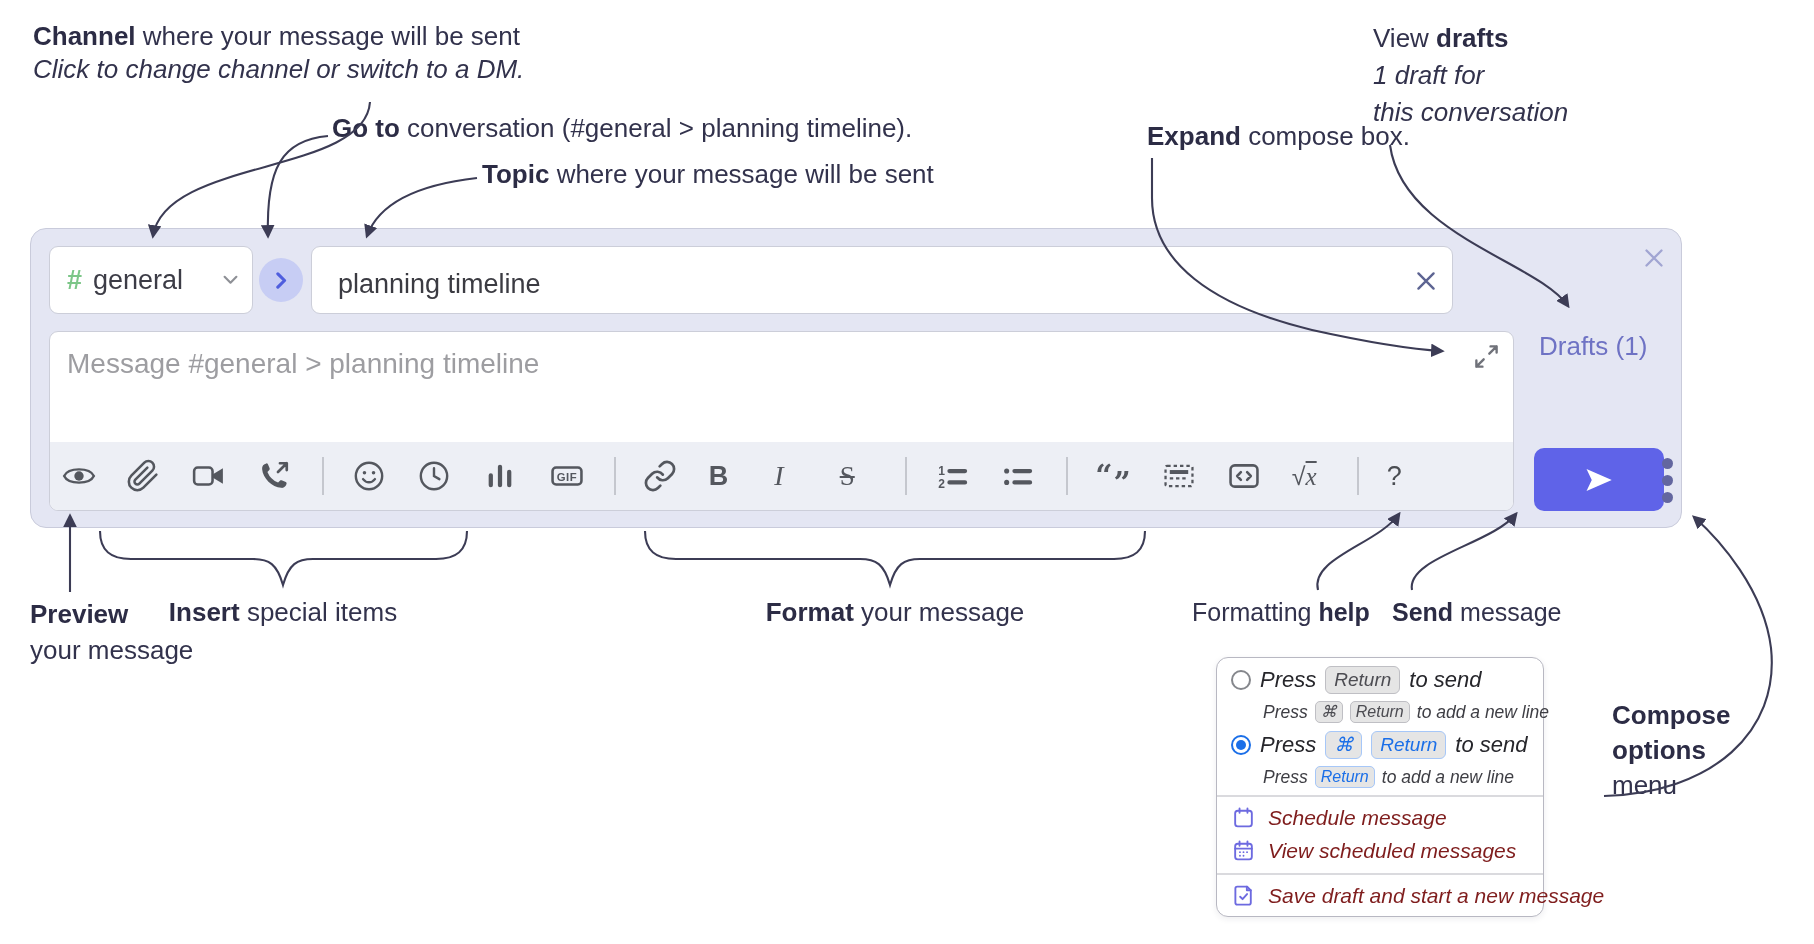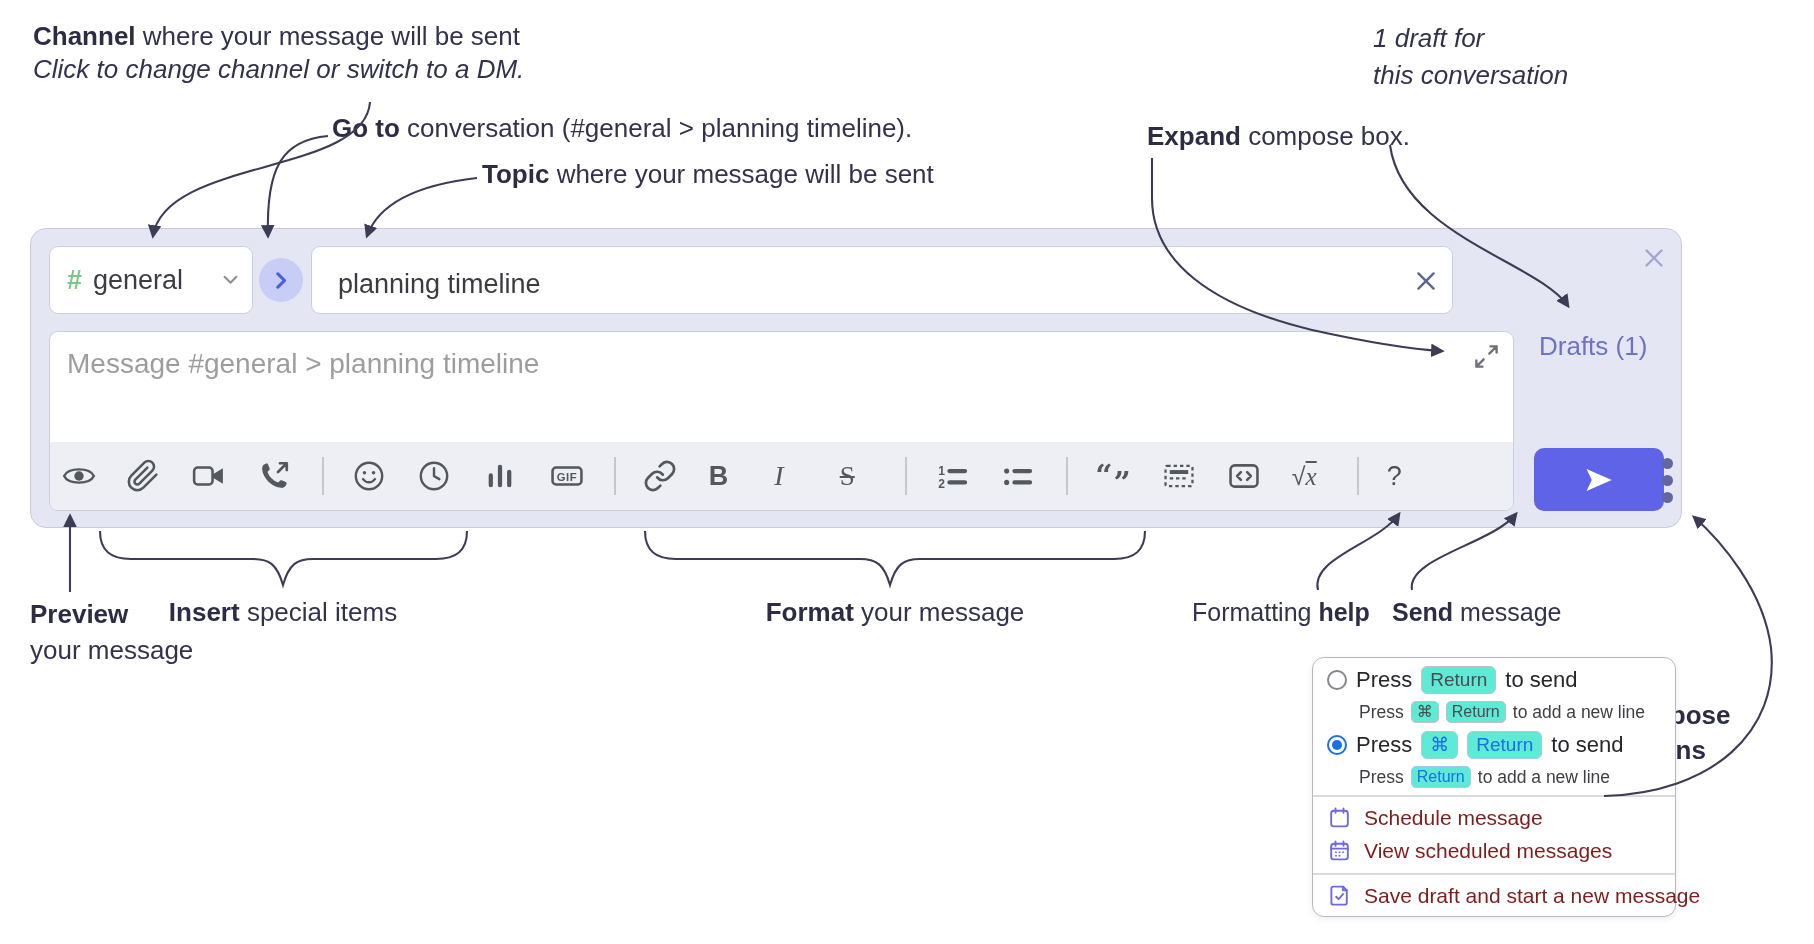--- a/index.html
+++ b/index.html
@@ -44,30 +44,30 @@
   .sqrt-ic{font-size:25px;color:#54575e;}
   .sqrt-x{font-style:italic;text-decoration:overline;font-family:"Liberation Serif",serif;}
   .help-ic{font-size:27px;color:#4a4d52;}
   .drafts-link{position:absolute;left:1508px;top:102px;font-size:26px;color:#6e72c4;cursor:pointer;}
   .send-btn{position:absolute;left:1503px;top:219px;width:130px;height:63px;border-radius:10px;background:#5f63e8;
     display:flex;align-items:center;justify-content:center;cursor:pointer;}
   .more-btn{position:absolute;left:1622px;top:220px;width:28px;height:62px;display:flex;flex-direction:column;
     align-items:center;justify-content:center;gap:6px;cursor:pointer;}
   .dot{width:11px;height:11px;border-radius:50%;background:#63669f;}
   
-  .popup{position:absolute;left:1312px;top:657px;width:364px;height:260px;background:#fff;border:1.5px solid #b8b8c2;
-    border-radius:12px;box-sizing:border-box;z-index:30;box-shadow:0 2px 6px rgba(40,40,70,.08);}
+  .popup{position:absolute;left:1216px;top:657px;width:328px;height:260px;background:#fff;border:1.5px solid #b8b8c2;
+    border-radius:12px;box-sizing:border-box;z-index:30;box-shadow:0 2px 6px rgba(40,40,70,.08);font-style:italic;}
   .p-row{position:absolute;left:14px;display:flex;align-items:center;gap:9px;white-space:nowrap;}
   .p-main{font-size:22px;color:#26262b;}
   .p-sub{left:46px;font-size:17.5px;color:#3e3e44;gap:7px;}
   .radio{width:20px;height:20px;border-radius:50%;border:2px solid #85878c;background:#fff;box-sizing:border-box;flex:none;cursor:pointer;}
   .radio.sel{border-color:#1b6fe8;position:relative;}
   .radio.sel::after{content:"";position:absolute;inset:3px;border-radius:50%;background:#1b6fe8;}
   .kbd{display:inline-flex;align-items:center;justify-content:center;border:1.5px solid #bfbfc4;border-radius:6px;
-    background:#5eead4;color:#4c4c52;font-size:19px;padding:1px 8px;line-height:1.25;}
+    background:#e5e5e5;color:#4c4c52;font-size:19px;padding:1px 8px;line-height:1.25;}
   .kbd.small{font-size:16px;padding:0 5px;border-radius:5px;}
   .kbd.blue{border-color:#a6c7f8;color:#1b6fe8;}
   .p-hr{position:absolute;left:0;right:0;height:1.5px;background:#dadade;}
   .p-item{font-size:21px;color:#7f1d1d;gap:12px;cursor:pointer;}
 </style>
 </head>
 <body>
 
 <div class="canvas">
 
@@ -103,20 +103,21 @@
 
   <div class="note" style="left:482px;top:158px;">
     <b>Topic</b><span> where your message will be sent</span>
   </div>
 
   <div class="note" style="left:1147px;top:120px;">
     <b>Expand</b><span> compose box.</span>
   </div>
 
   <div class="note" style="left:1373px;top:20px;line-height:37px;">
+    <div><span>View </span><b>drafts</b></div>
     <div class="it">1 draft for</div>
     <div class="it">this conversation</div>
   </div>
 
   <div class="note" style="left:30px;top:596px;line-height:36px;">
     <div><b>Preview</b></div>
     <div>your message</div>
   </div>
 
   <div class="note center" style="left:138px;top:596px;width:290px;">

